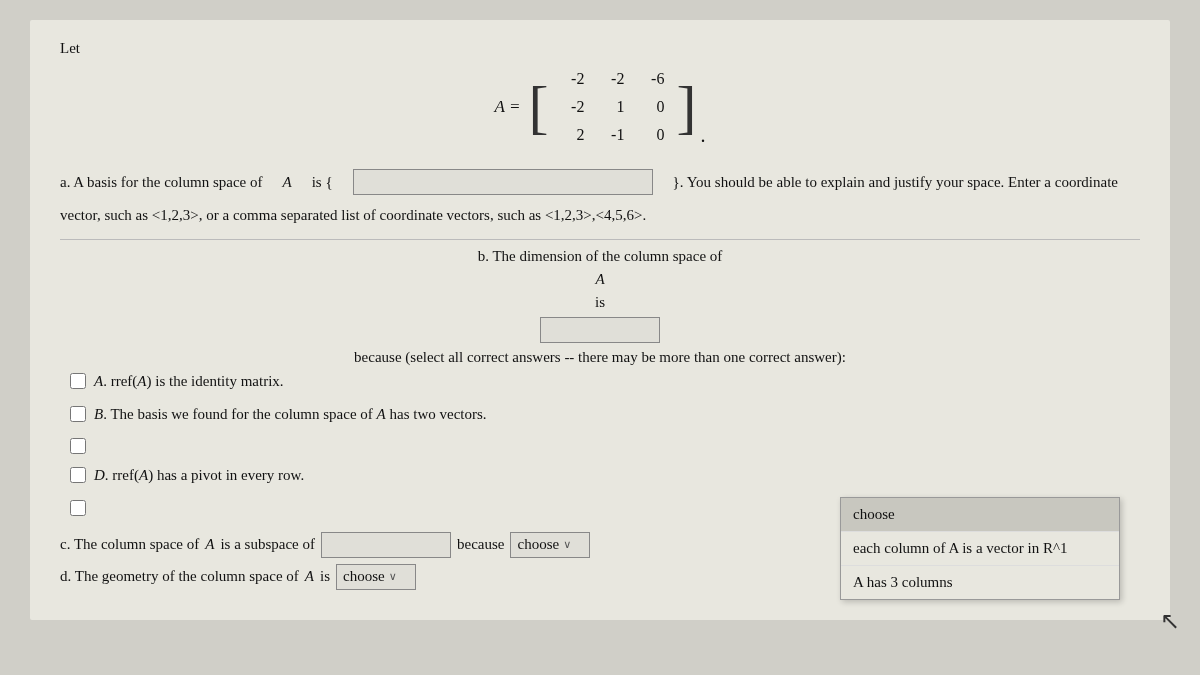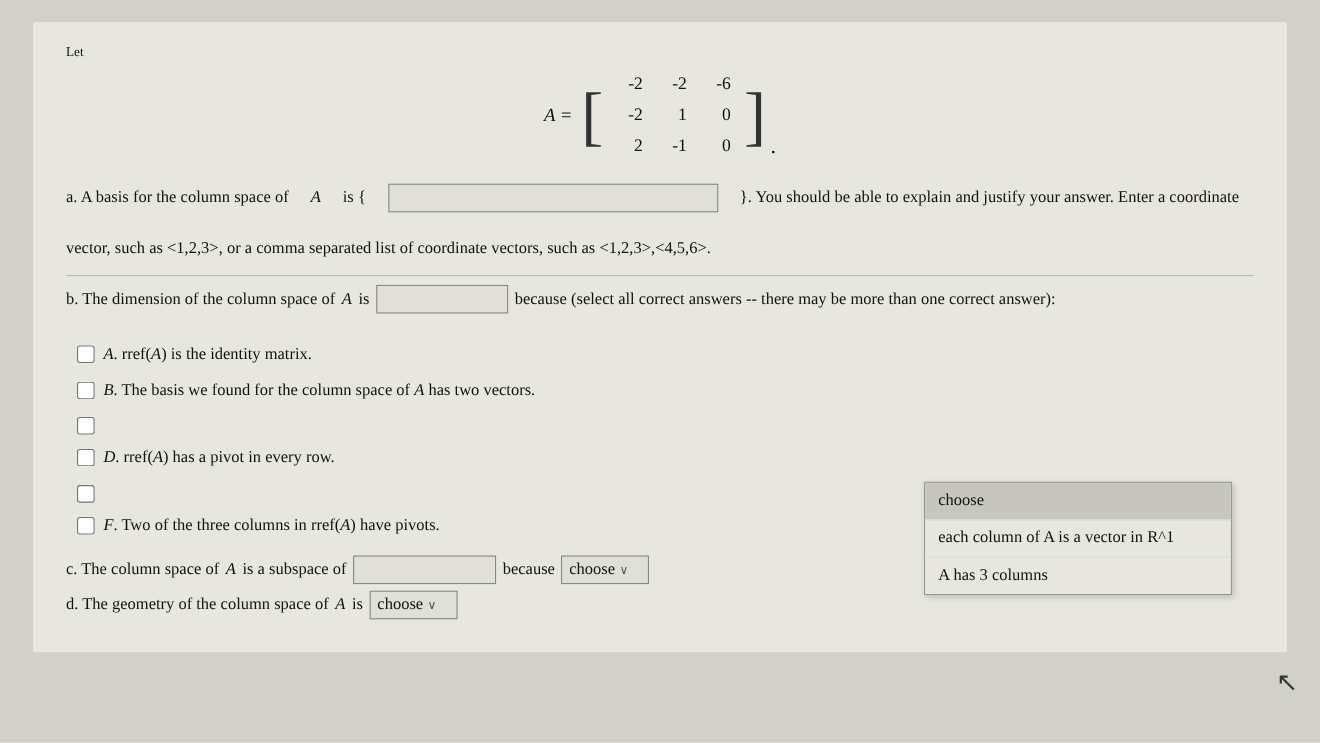--- a/index.html
+++ b/index.html
@@ -86,21 +86,21 @@
     }
 
     .part-a-row1 {
       display: flex;
       align-items: center;
       flex-wrap: nowrap;
       gap: 20px;
     }
 
     .part-a-row2 {
-      margin-top: 21px;
+      margin-top: 8px;
     }
 
     .answer-box {
       border: 1px solid #888;
       background: #e0dfd8;
       min-width: 200px;
       height: 26px;
       display: inline-block;
       vertical-align: middle;
     }
@@ -111,21 +111,22 @@
 
     
     .part-b {
       margin-bottom: 16px;
     }
 
     .part-b-row {
       display: flex;
       align-items: center;
       gap: 6px;
-      margin-bottom: 26px;
+      margin-bottom: 4px;
+      flex-direction: column;
     }
 
     .part-b-input {
       border: 1px solid #888;
       background: #e0dfd8;
       width: 120px;
       height: 26px;
       display: inline-block;
     }
 
@@ -251,21 +252,21 @@
     }
 
     
     .section-divider {
       border: none;
       border-top: 1px solid #bbb;
       margin: 8px 0;
     }
 
     .et-label {
-      font-size: 12px;
+      font-size: 15px;
       margin-bottom: 8px;
     }
   </style>
 </head>
 <body>
 
 <div class="page-container">
 
   <div class="et-label">Let</div>
 
@@ -293,21 +294,21 @@
       </div>
     </div>
   </div>
 
   <div class="part-a">
     <div class="part-a-row1">
       <span>a. A basis for the column space of</span>
       <span class="var">A</span>
       <span>is {</span>
       <span class="answer-box answer-box-wide"></span>
-      <span>}. You should be able to explain and justify your answer. Enter a coordinate</span>
+      <span>}. You should be able to explain and justify your space. Enter a coordinate</span>
     </div>
     <div class="part-a-row2">
       <span>vector, such as &lt;1,2,3&gt;, or a comma separated list of coordinate vectors, such as &lt;1,2,3&gt;,&lt;4,5,6&gt;.</span>
     </div>
   </div>
 
   <hr class="section-divider">
 
   <div class="part-b">
     <div class="part-b-row">
@@ -347,26 +348,20 @@
       <div class="checkbox-item">
         <input type="checkbox" id="optE" style="">
       </div>
 
       <div class="dropdown-popup">
         <div class="dropdown-popup-item selected">choose</div>
         <div class="dropdown-popup-item">each column of A is a vector in R^1</div>
         <div class="dropdown-popup-item">A has 3 columns</div>
       </div>
 
-      <div class="checkbox-item">
-        <input type="checkbox" id="optF" style="">
-        <label class="checkbox-label" for="optF">
-          <span class="var">F</span>. Two of the three columns in rref(<span class="var">A</span>) have pivots.
-        </label>
-      </div>
     </div>
   </div>
 
   <div class="part-c">
     <span>c. The column space of</span>
     <span class="var">A</span>
     <span>is a subspace of</span>
     <span class="part-c-input"></span>
     <span>because</span>
     <div class="choose-box">

